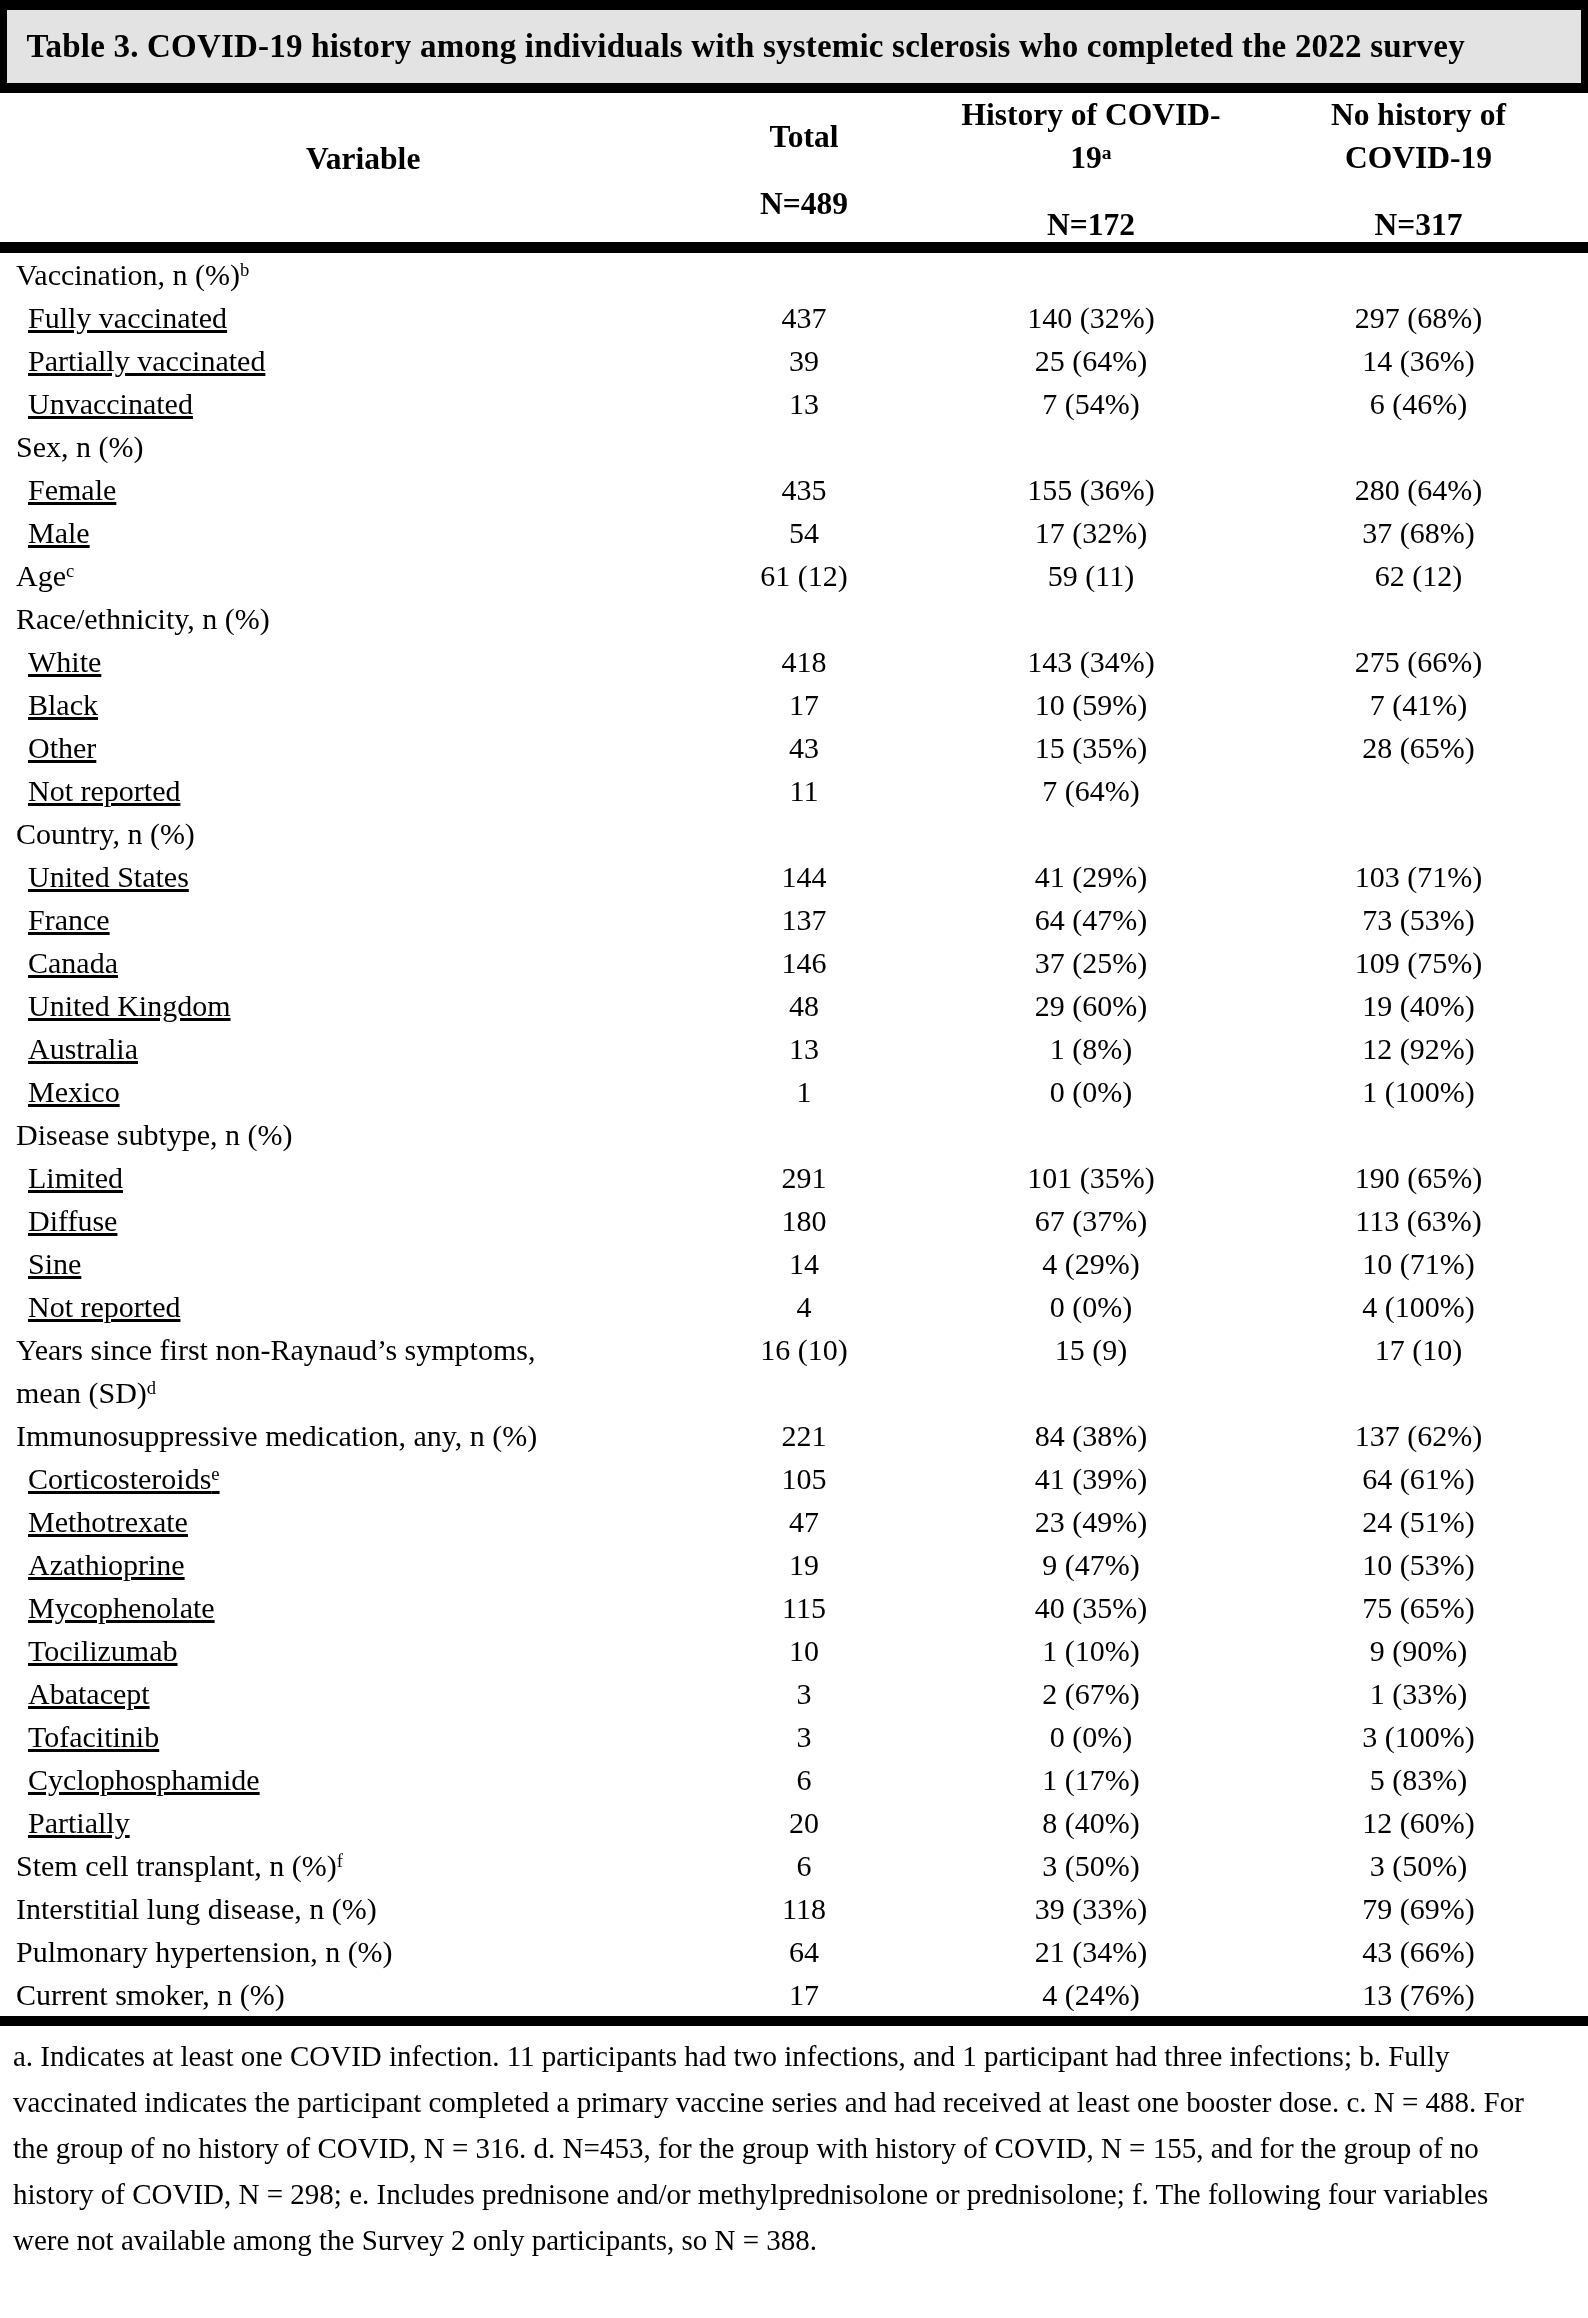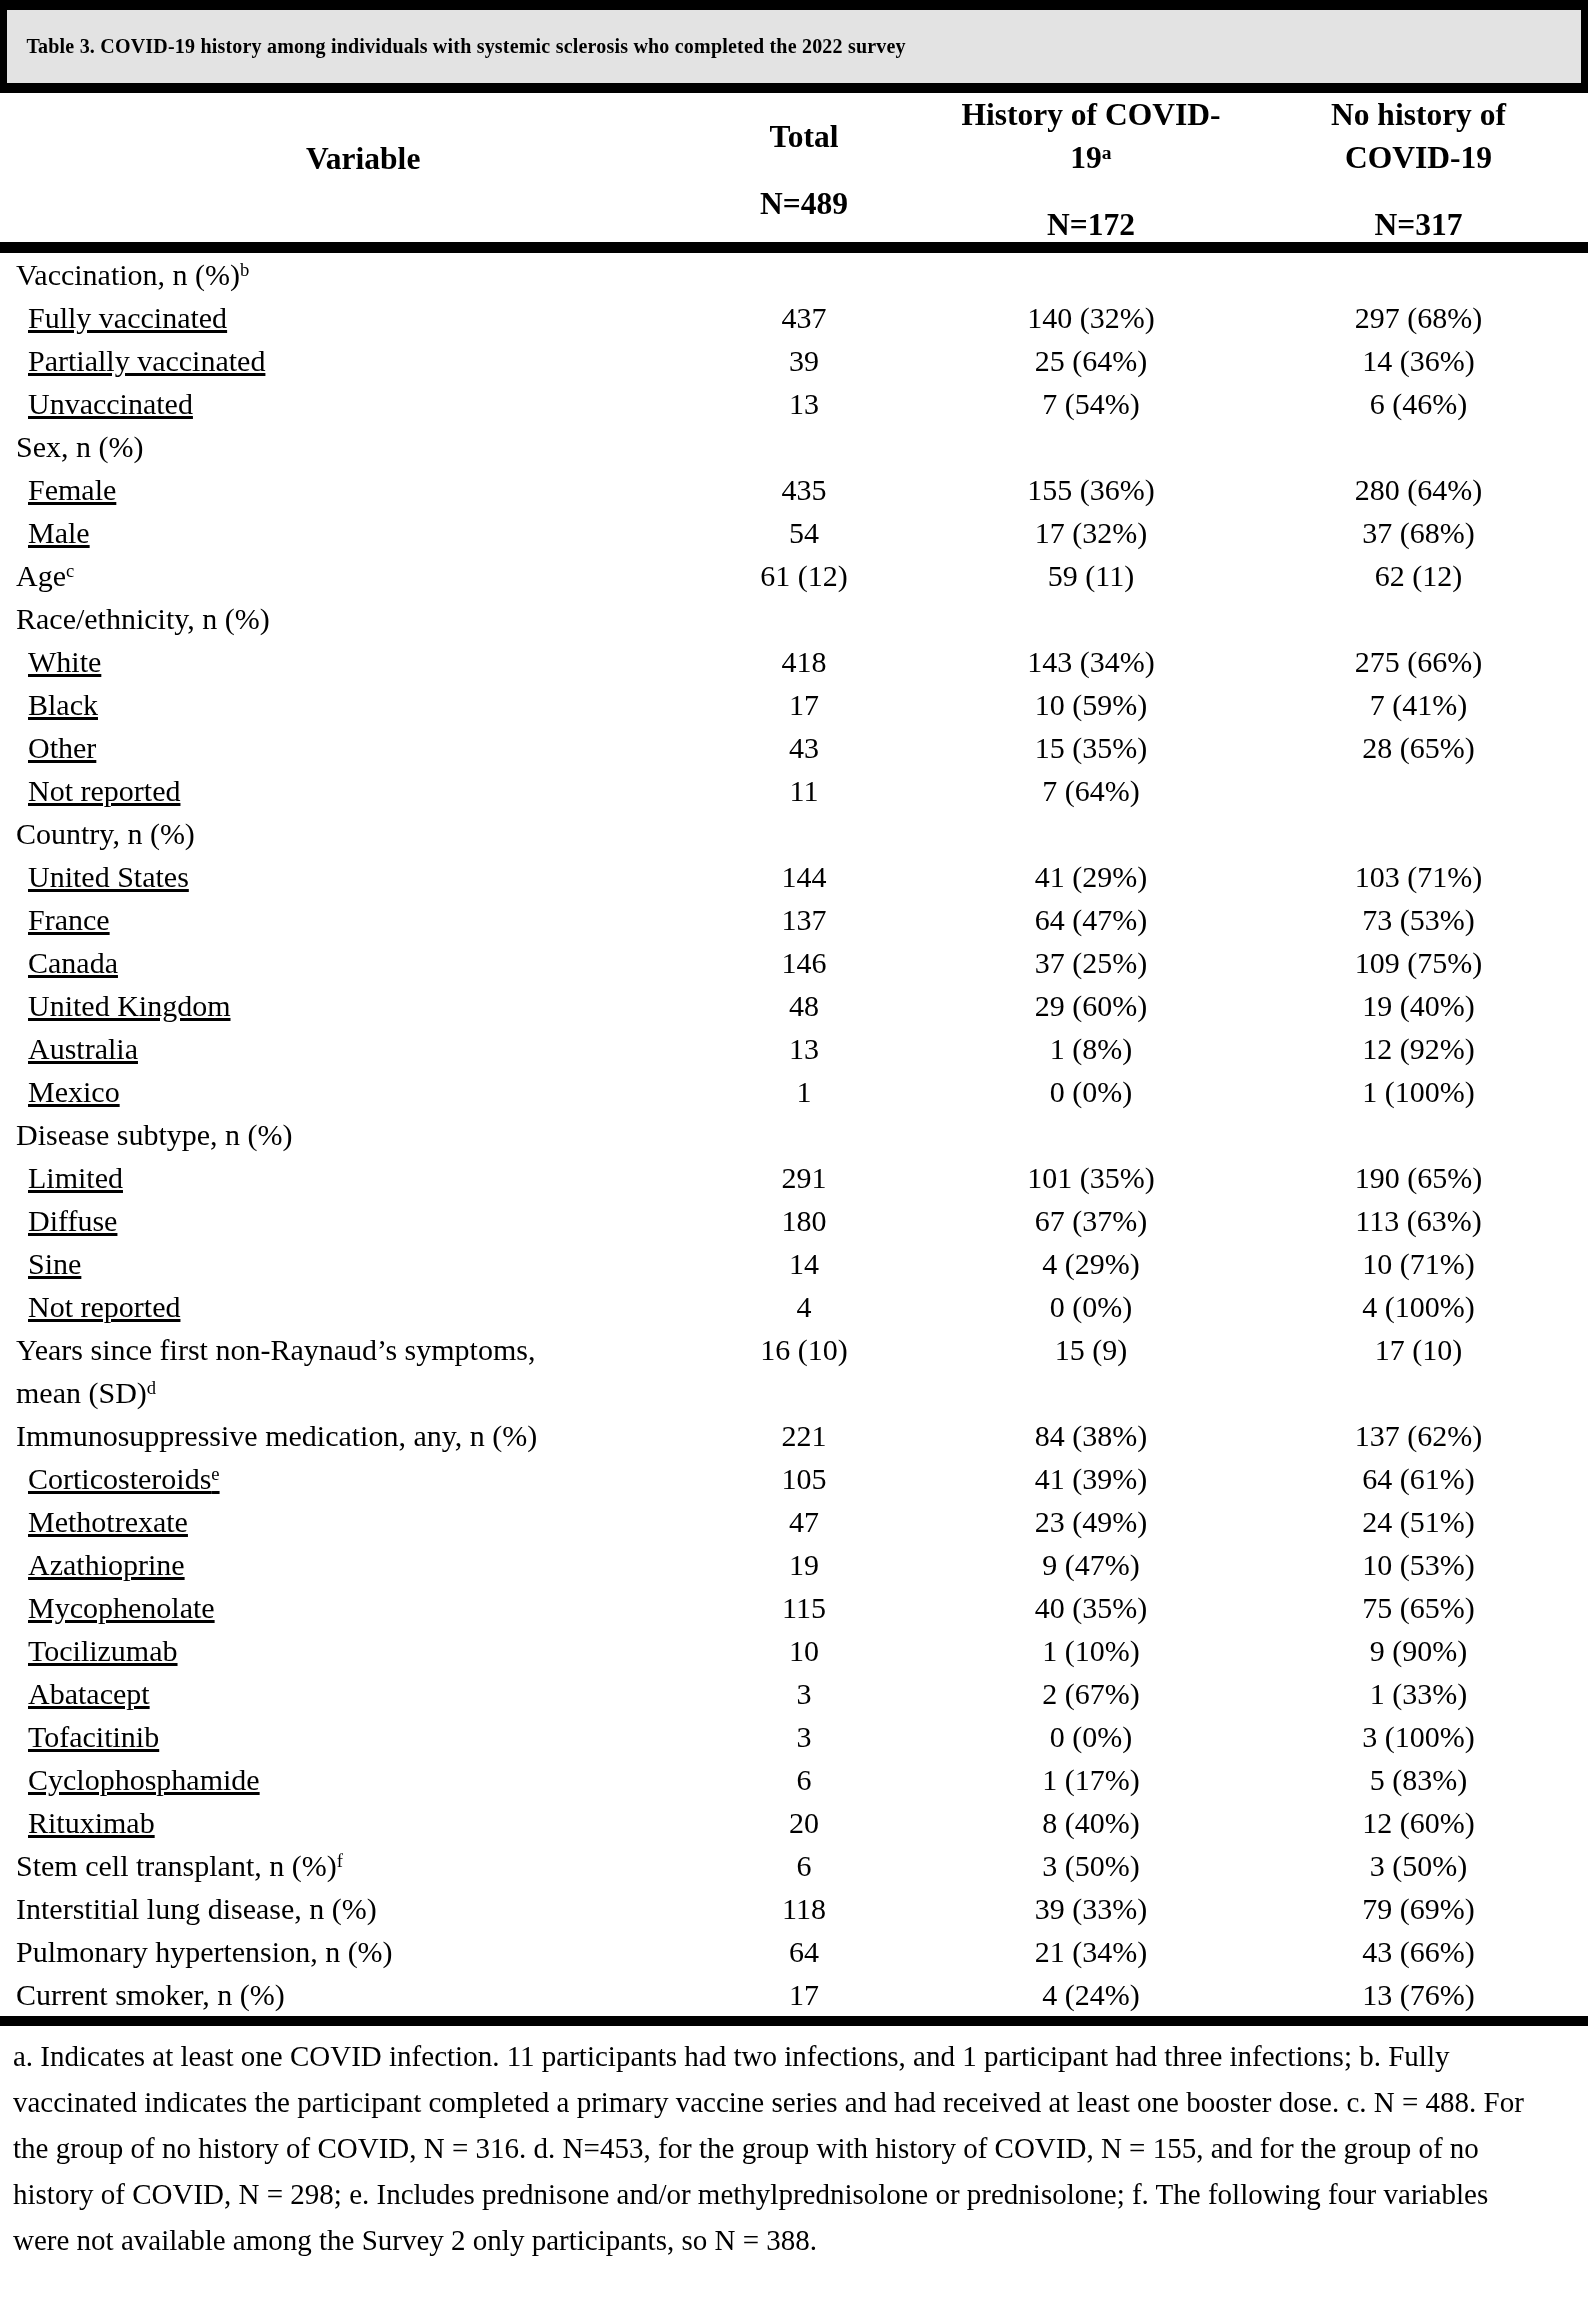--- a/index.html
+++ b/index.html
@@ -24,21 +24,21 @@
     box-sizing: border-box;
     height: 73px;
     background: #e3e3e3;
     border-left: 7.3px solid #000000;
     border-right: 7.3px solid #000000;
     display: flex;
     align-items: center;
     padding-left: 19.4px;
   }
   .title-box .title {
-    font-size: 20px;
+    font-size: 33px;
     font-weight: bold;
     letter-spacing: 0.2px;
     white-space: nowrap;
   }
   .rule {
     height: 10.5px;
     background: #000000;
   }
   
   .thead {
@@ -342,21 +342,21 @@
         <div class="cell val">0 (0%)</div>
         <div class="cell val">3 (100%)</div>
       </div>
       <div class="trow">
         <div class="cell label indent"><span>Cyclophosphamide</span></div>
         <div class="cell val">6</div>
         <div class="cell val">1 (17%)</div>
         <div class="cell val">5 (83%)</div>
       </div>
       <div class="trow">
-        <div class="cell label indent"><span>Rituximab</span></div>
+        <div class="cell label indent"><span>Partially</span></div>
         <div class="cell val">20</div>
         <div class="cell val">8 (40%)</div>
         <div class="cell val">12 (60%)</div>
       </div>
       <div class="trow">
         <div class="cell label"><span>Stem cell transplant, n (%)</span><sup>f</sup></div>
         <div class="cell val">6</div>
         <div class="cell val">3 (50%)</div>
         <div class="cell val">3 (50%)</div>
       </div>

